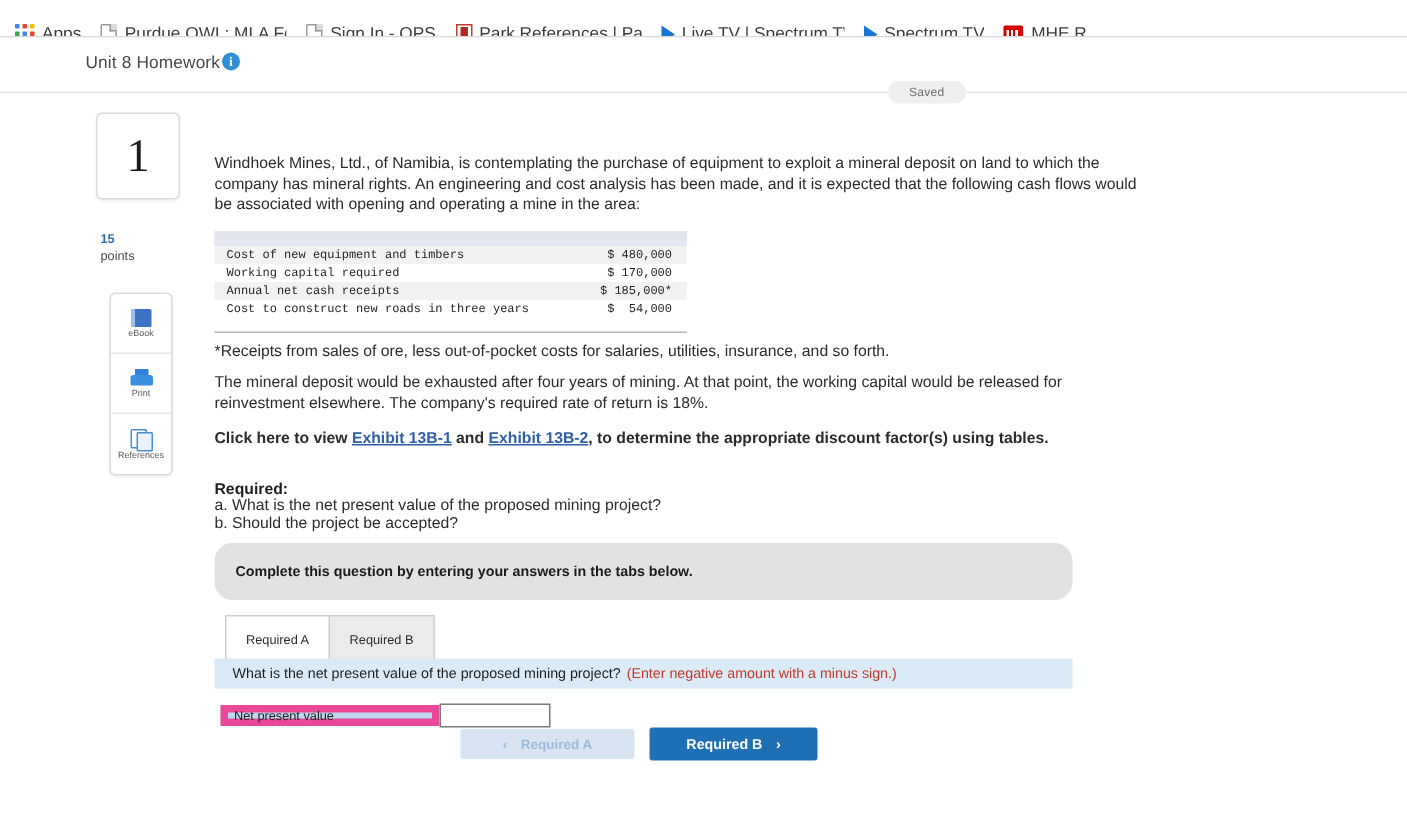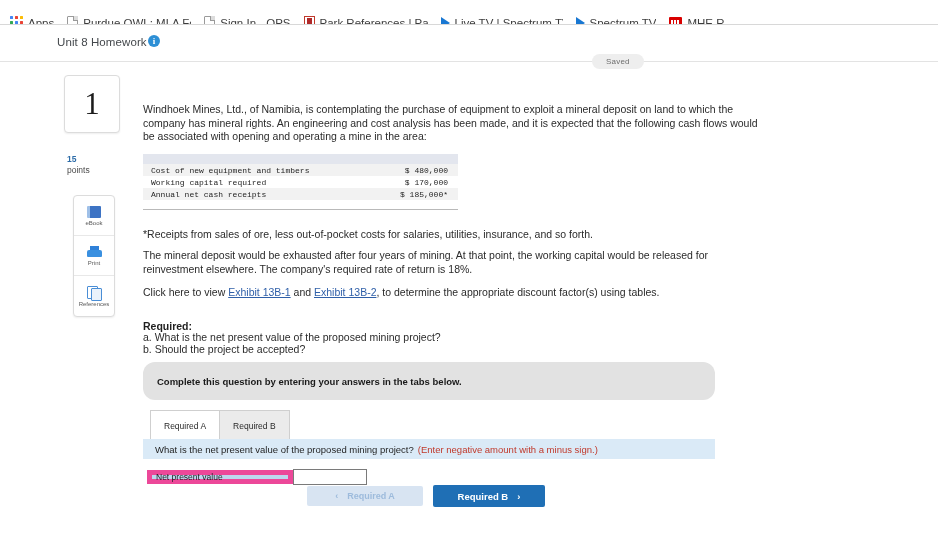--- a/index.html
+++ b/index.html
@@ -281,20 +281,21 @@
     font-size: 10.5px;
     line-height: 13.5px;
     color: #2b2b2b;
   }
   .para3 {
     position: absolute;
     left: 143px; top: 286px;
     width: 600px;
     font-size: 10.5px;
     color: #2b2b2b;
+    font-weight: bold;
   }
   .exlink { color: #2f5fa8; text-decoration: underline; cursor: pointer; }
 
   .req-head {
     position: absolute;
     left: 143px; top: 320px;
     font-size: 10.5px;
     font-weight: bold;
     color: #1f1f1f;
   }
@@ -503,20 +504,24 @@
       <td class="amt">$ 480,000</td>
     </tr>
     <tr class="plain">
       <td class="lbl">Working capital required</td>
       <td class="amt">$ 170,000</td>
     </tr>
     <tr class="alt">
       <td class="lbl">Annual net cash receipts</td>
       <td class="amt">$ 185,000*</td>
     </tr>
+    <tr class="plain">
+      <td class="lbl">Cost to construct new roads in three years</td>
+      <td class="amt">$  54,000</td>
+    </tr>
     <tr class="end">
         <td colspan="2"></td>
       </tr>
   </tbody>
 </table>
 
 <div class="footnote">*Receipts from sales of ore, less out-of-pocket costs for salaries, utilities, insurance, and so forth.</div>
 <div class="para2">The mineral deposit would be exhausted after four years of mining. At that point, the working capital would be released for reinvestment elsewhere. The company's required rate of return is 18%.</div>
 
 <div class="para3">

